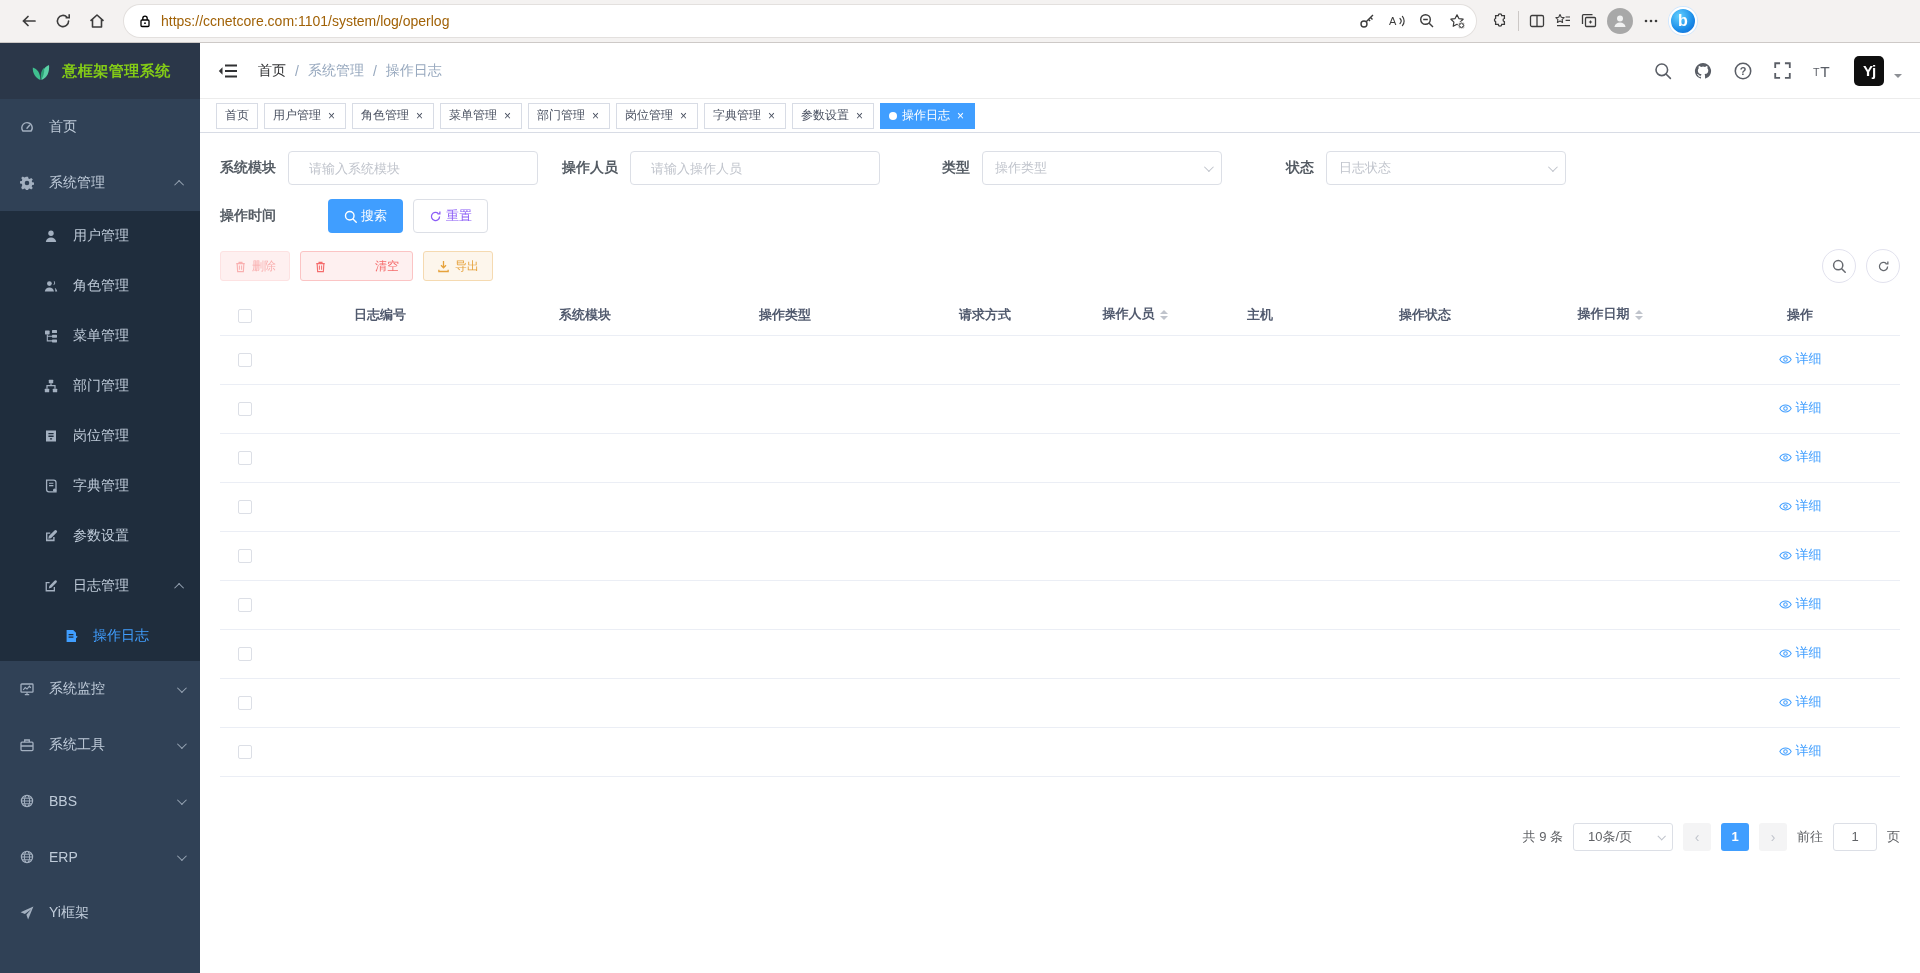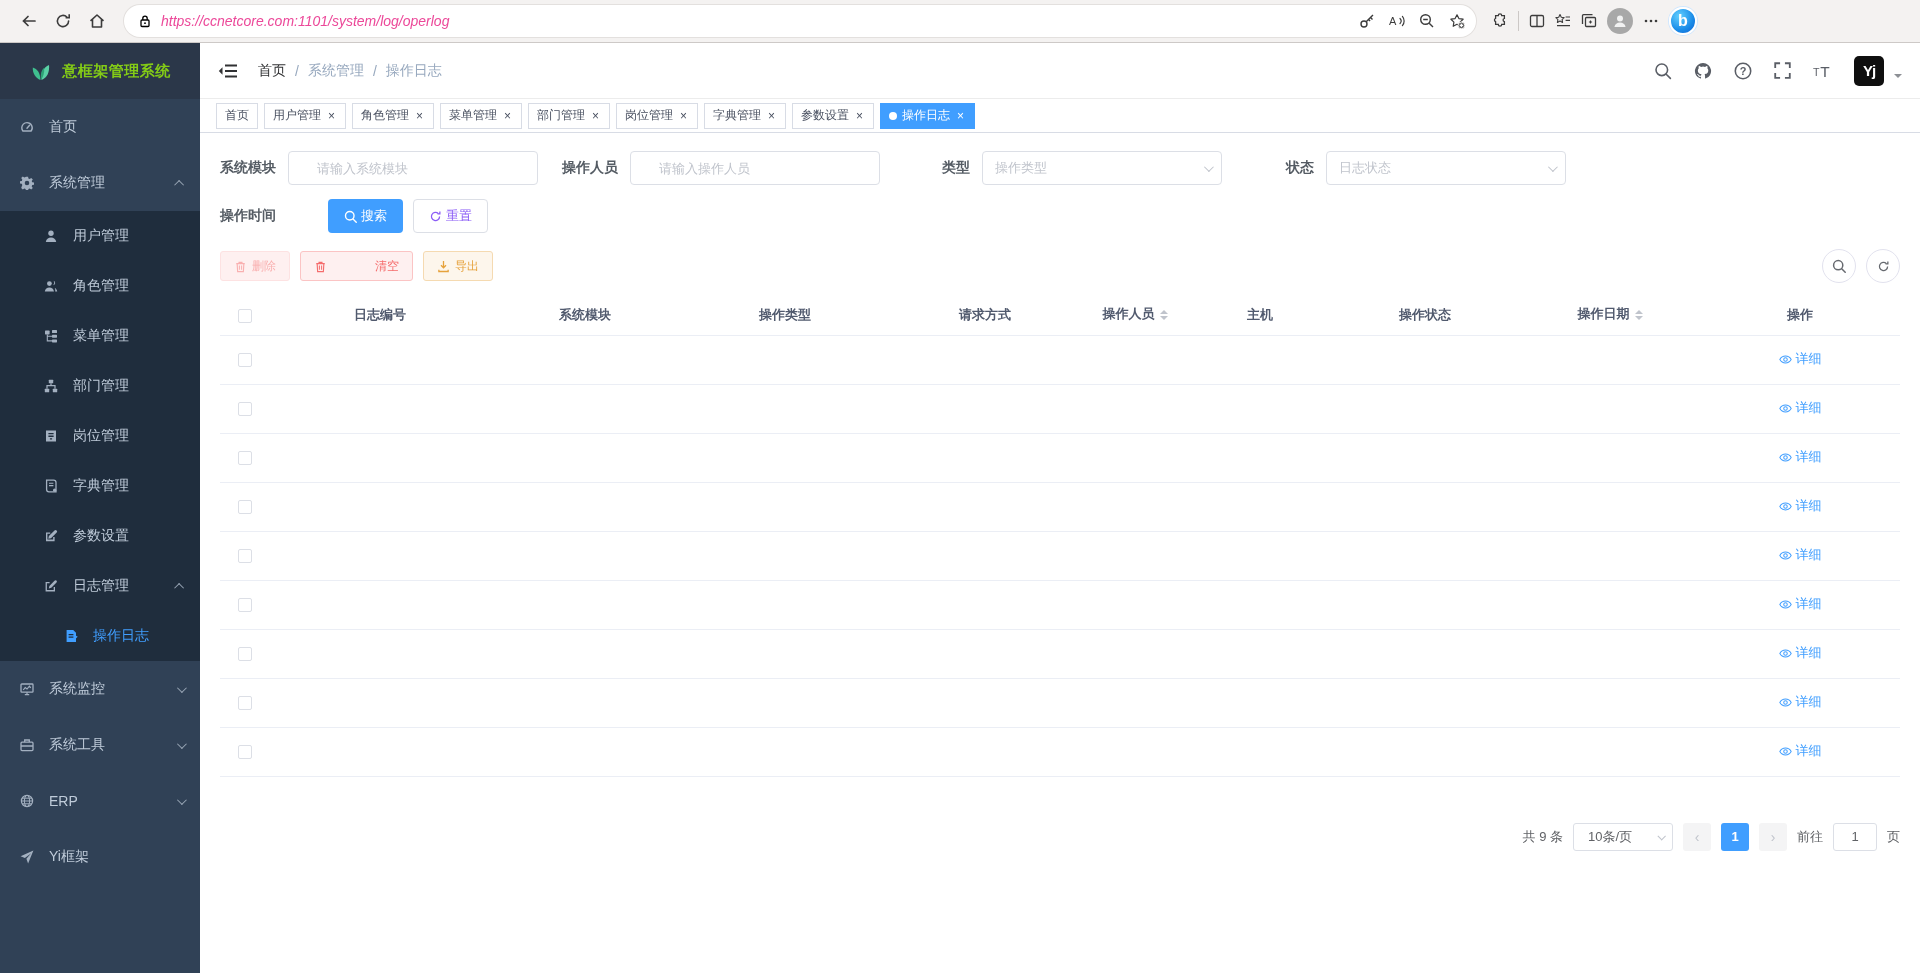--- a/index.html
+++ b/index.html
@@ -6,21 +6,21 @@
   html,body { width:1920px; height:973px; overflow:hidden; background:#fff;
     font-family:"Liberation Sans","DejaVu Sans",sans-serif; }
 
   
   .chrome { height:43px; background:#f4f2f1; border-bottom:1px solid #cdc9c7;
     display:flex; align-items:center; padding:0 12px; }
   .chrome-btn { width:34px; height:34px; border-radius:6px; display:flex;
     align-items:center; justify-content:center; color:#3c3c3c; flex:none; cursor:pointer; }
   .url-bar { height:32px; width:1352px; margin-left:10px; background:#fff; border-radius:16px;
     box-shadow:0 0 0 1px #e3e0de; display:flex; align-items:center; padding:0 4px 0 14px; flex:none; }
-  .url-text { flex:1; font-size:14px; color:#ec4899; margin-left:9px; white-space:nowrap; overflow:hidden;font-style:italic; }
+  .url-text { flex:1; font-size:14px; color:#a16207; margin-left:9px; white-space:nowrap; overflow:hidden; }
   .pill-icon { width:30px; height:30px; border-radius:50%; display:flex; align-items:center;
     justify-content:center; color:#3c3c3c; flex:none; cursor:pointer; }
   .chrome-right { display:flex; align-items:center; margin-left:16px; gap:10px; color:#3c3c3c; }
   .divider-v { width:1px; height:20px; background:#ccc8c6; }
   .profile-circle { width:26px; height:26px; border-radius:50%; background:#a8a8a8; display:flex;
     align-items:center; justify-content:center; color:#f1f1f1; }
   .bing-icon { width:28px; height:28px; border-radius:50%;
     background:radial-gradient(circle at 35% 30%, #62d0ff, #1a8ce8 60%, #0d5fd0);
     color:#fff; font-weight:bold; font-size:16px; display:flex; align-items:center;
     justify-content:center; border:2px solid #fff; box-shadow:0 0 0 1px #cfe7ff; cursor:pointer; }
@@ -72,21 +72,21 @@
   .tab.active { background:#409EFF; border-color:#409EFF; color:#fff; }
   .tab .dot { width:8px; height:8px; border-radius:50%; background:#fff; }
   .tab .close { font-size:12px; line-height:1; padding:1px 2px; border-radius:50%; }
 
   
   .content { flex:1; padding:18px 20px 0; position:relative; overflow:hidden; }
   .filter-row { display:flex; align-items:center; margin-bottom:14px; }
   .f-label { font-size:14px; font-weight:bold; color:#555c64; margin-right:12px; white-space:nowrap; }
   .f-input, .f-select, .f-date { height:34px; border:1px solid #dcdfe6; border-radius:4px;
     background:#fff; display:flex; align-items:center; font-size:13px; }
-  .f-input { width:250px; padding:0 28px; }
+  .f-input { width:250px; padding:0 20px; }
   .f-input input { border:none; outline:none; width:100%; font-size:13px; color:#606266;
     font-family:inherit; background:transparent; }
   .f-input input::placeholder { color:#c0c4cc; }
   .f-select { width:240px; padding:0 10px 0 12px; color:#c0c4cc; cursor:pointer; }
   .f-select .sel-caret { margin-left:auto; width:7px; height:7px; border:solid #c0c4cc;
     border-width:0 1.3px 1.3px 0; transform:rotate(45deg) translateY(-2px); }
   .gap-a { margin-right:24px; } .gap-b { margin-right:62px; } .gap-c { margin-right:64px; }
   .f-date { width:238px; padding:0 10px; color:#c0c4cc; gap:8px; }
   .f-date .sep { flex:1; text-align:center; }
   .btn { height:34px; border-radius:4px; font-size:13px; display:inline-flex; align-items:center;
@@ -374,20 +374,31 @@
      <span class="mi-caret down"></span>
    </div>
         <div class="menu-item level0">
      <span class="mi-icon">
             <svg width="14" height="14" viewBox="0 0 14 14" fill="currentColor" xmlns="http://www.w3.org/2000/svg">
               <rect x="1" y="4.2" width="12" height="8.4" rx="1" fill="none" stroke="currentColor" stroke-width="1.3"></rect>
               <path d="M4.7 4V2h4.6v2M1 8h12" fill="none" stroke="currentColor" stroke-width="1.3"></path>
             </svg>
           </span>
      <span>系统工具</span>
+     <span class="mi-caret down"></span>
+   </div>
+        <div class="menu-item level0">
+     <span class="mi-icon">
+            <svg width="14" height="14" viewBox="0 0 14 14" fill="currentColor" xmlns="http://www.w3.org/2000/svg">
+              <circle cx="7" cy="7" r="5.6" fill="none" stroke="currentColor" stroke-width="1.2"></circle>
+              <ellipse cx="7" cy="7" rx="2.6" ry="5.6" fill="none" stroke="currentColor" stroke-width="1"></ellipse>
+              <path d="M1.4 7h11.2M2.1 4.2h9.8M2.1 9.8h9.8" stroke="currentColor" stroke-width="1"></path>
+            </svg>
+          </span>
+     <span>BBS</span>
      <span class="mi-caret down"></span>
    </div>
         <div class="menu-item level0">
      <span class="mi-icon">
             <svg width="14" height="14" viewBox="0 0 14 14" fill="currentColor" xmlns="http://www.w3.org/2000/svg">
               <circle cx="7" cy="7" r="5.6" fill="none" stroke="currentColor" stroke-width="1.2"></circle>
               <ellipse cx="7" cy="7" rx="2.6" ry="5.6" fill="none" stroke="currentColor" stroke-width="1"></ellipse>
               <path d="M1.4 7h11.2M2.1 4.2h9.8M2.1 9.8h9.8" stroke="currentColor" stroke-width="1"></path>
             </svg>
           </span>

